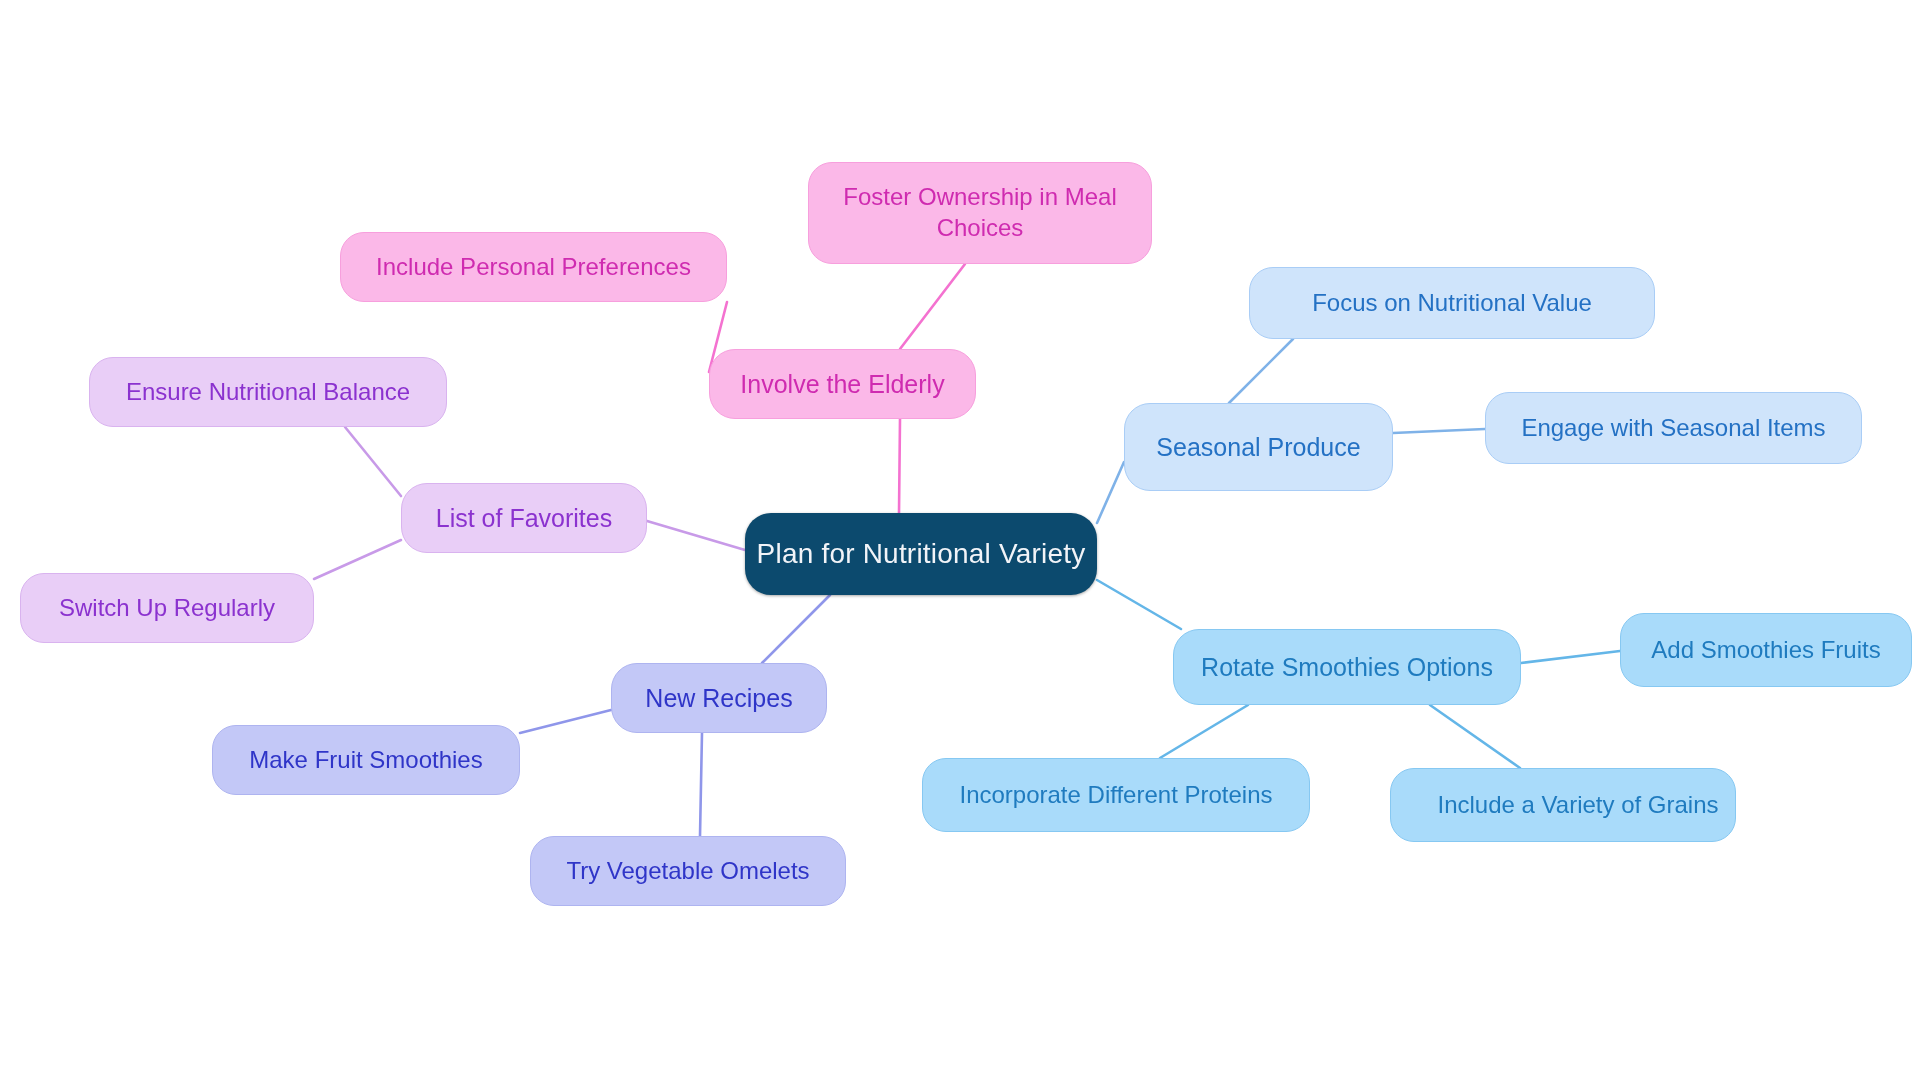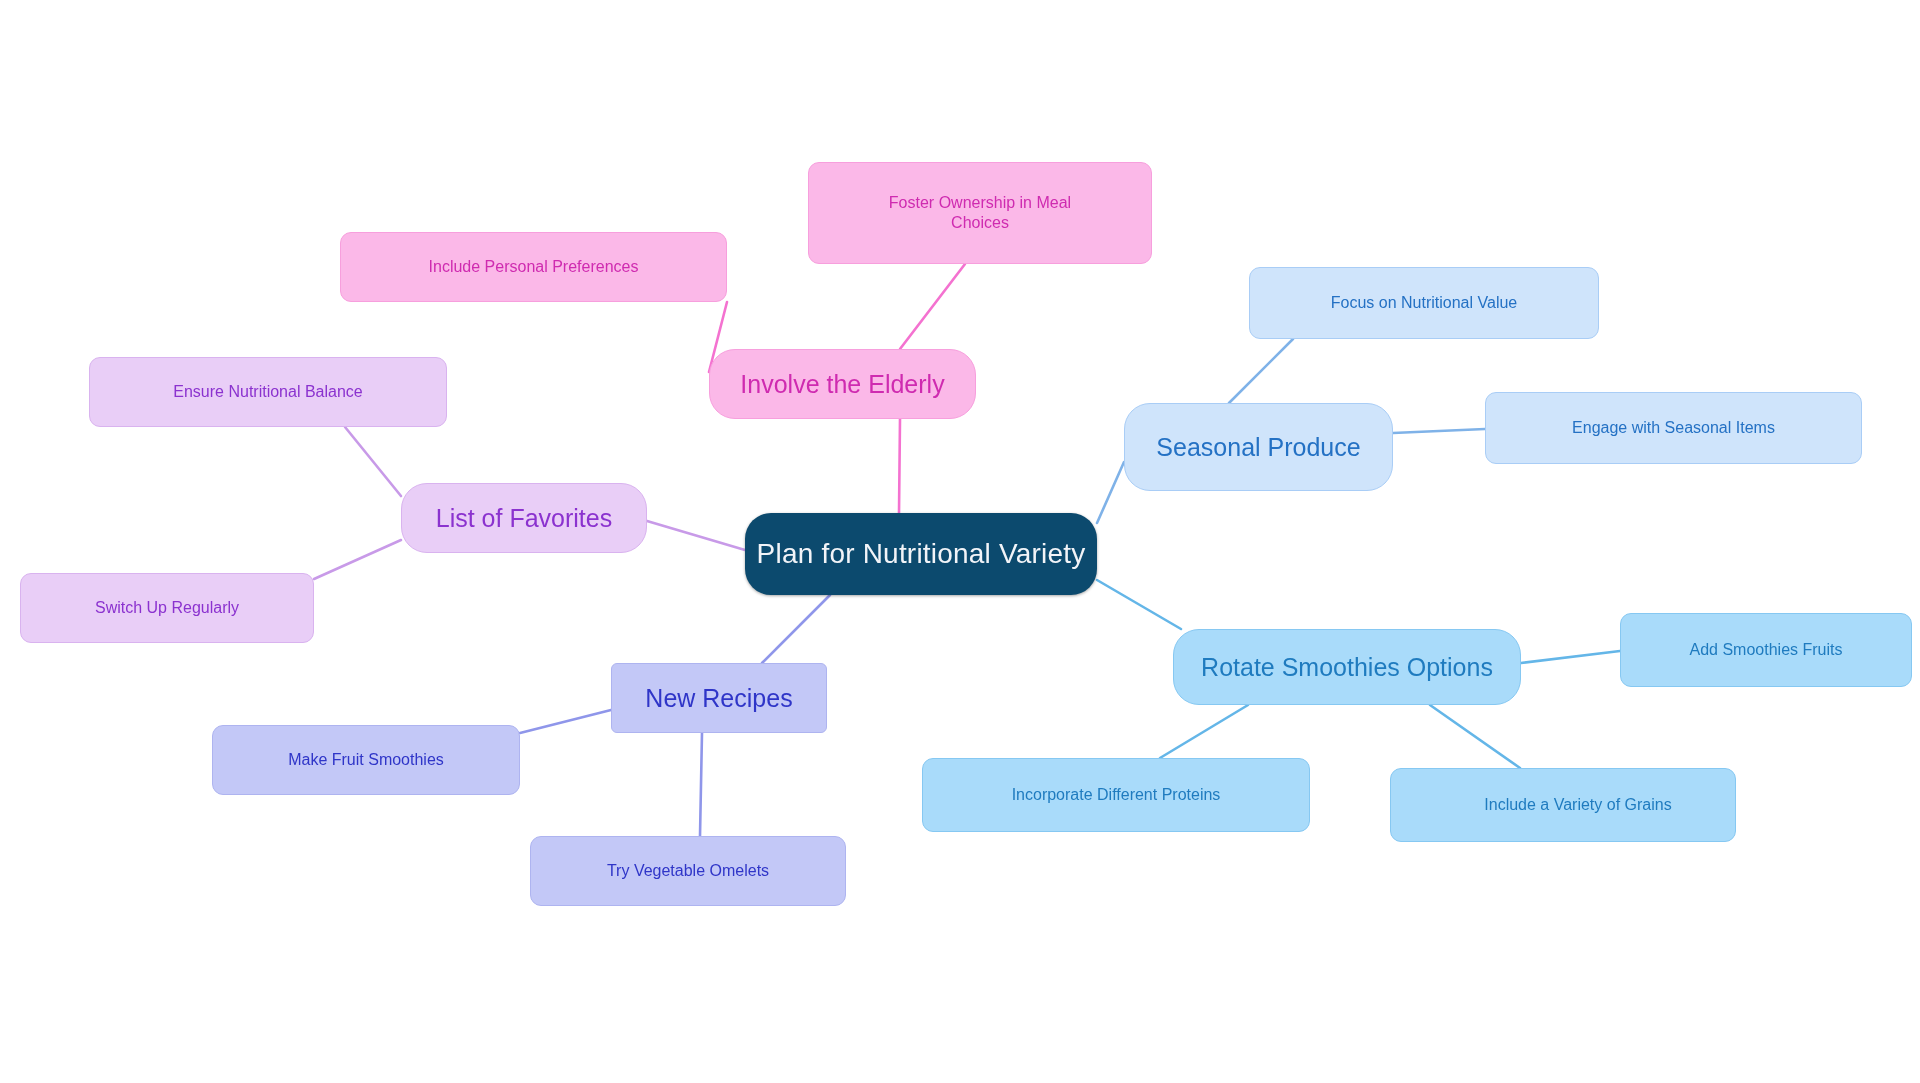--- a/index.html
+++ b/index.html
@@ -45,21 +45,21 @@
   .node.root {
     border-radius: 26px;
     border-width: 0;
     background: #0c4a6e;
     color: #f2f4f8;
     font-size: 28px;
     letter-spacing: 0.2px;
     box-shadow: 0 1px 3px rgba(0,0,0,0.35);
   }
   .node.branch { border-radius: 26px; font-size: 25px; }
-  .node.leaf   { border-radius: 11px; font-size: 16px; }
+  .node.leaf   { border-radius: 24px; font-size: 24px; }
 
   
   .c-pink   { background:#fbb8e8; border-color:#f79fdd; color:#cf2bb0; }
   
   .c-violet { background:#e9cef7; border-color:#d9b3ef; color:#8b32cf; }
   
   .c-peri   { background:#c3c8f7; border-color:#aeb4f0; color:#2f35c8; }
   
   .c-blue   { background:#cfe4fb; border-color:#a9cdf6; color:#2471c4; }
   
@@ -89,24 +89,24 @@
     </svg>
   <div id="nodes">
       <div class="node root" style="left: 745px; top: 513px; width: 352px; height: 82px;">Plan for Nutritional Variety</div>
       <div class="node branch c-pink" style="left: 709px; top: 349px; width: 267px; height: 70px;">Involve the Elderly</div>
       <div class="node leaf c-pink" style="left: 340px; top: 232px; width: 387px; height: 70px;">Include Personal Preferences</div>
       <div class="node leaf c-pink" style="left: 808px; top: 162px; width: 344px; height: 102px;">Foster Ownership in Meal
 Choices</div>
       <div class="node branch c-violet" style="left: 401px; top: 483px; width: 246px; height: 70px;">List of Favorites</div>
       <div class="node leaf c-violet" style="left: 41px; top: 357px; width: 358px; height: 70px; margin-left: 48px;">Ensure Nutritional Balance</div>
       <div class="node leaf c-violet" style="left: 20px; top: 573px; width: 294px; height: 70px;">Switch Up Regularly</div>
-      <div class="node branch c-peri" style="left: 611px; top: 663px; width: 216px; height: 70px; border-radius: 6px;">New Recipes</div>
+      <div class="node branch c-peri" style="left: 611px; top: 663px; width: 216px; height: 70px;">New Recipes</div>
       <div class="node leaf c-peri" style="left: 212px; top: 725px; width: 308px; height: 70px;">Make Fruit Smoothies</div>
       <div class="node leaf c-peri" style="left: 530px; top: 836px; width: 316px; height: 70px;">Try Vegetable Omelets</div>
       <div class="node branch c-blue" style="left: 1124px; top: 403px; width: 269px; height: 88px;">Seasonal Produce</div>
-      <div class="node leaf c-blue" style="left: 1249px; top: 267px; width: 350px; height: 72px;">Focus on Nutritional Value</div>
+      <div class="node leaf c-blue" style="left: 1249px; top: 267px; width: 406px; height: 72px;">Focus on Nutritional Value</div>
       <div class="node leaf c-blue" style="left: 1485px; top: 392px; width: 377px; height: 72px;">Engage with Seasonal Items</div>
       <div class="node branch c-sky" style="left: 1173px; top: 629px; width: 348px; height: 76px;">Rotate Smoothies Options</div>
       <div class="node leaf c-sky" style="left: 1620px; top: 613px; width: 292px; height: 74px;">Add Smoothies Fruits</div>
       <div class="node leaf c-sky" style="left: 1390px; top: 768px; width: 346px; height: 74px; padding-left: 40px;">Include a Variety of Grains</div>
       <div class="node leaf c-sky" style="left: 922px; top: 758px; width: 388px; height: 74px;">Incorporate Different Proteins</div>
     </div>
 </div>
 
 </body></html>

